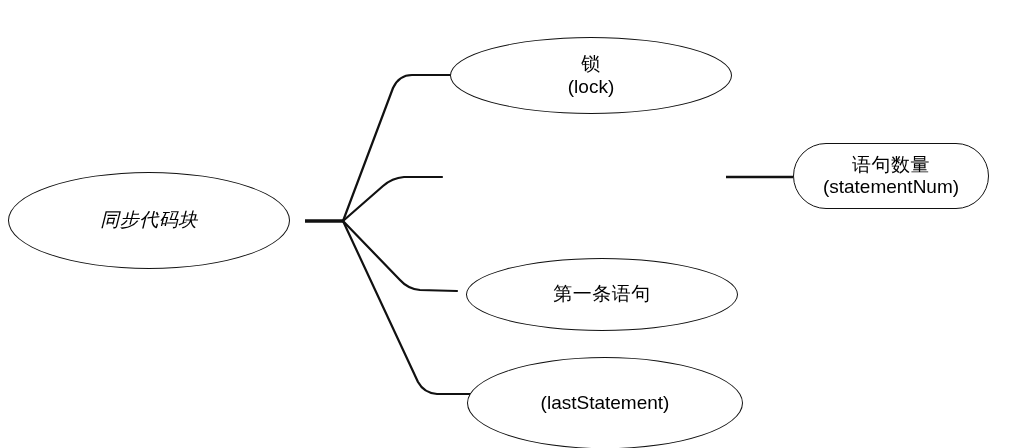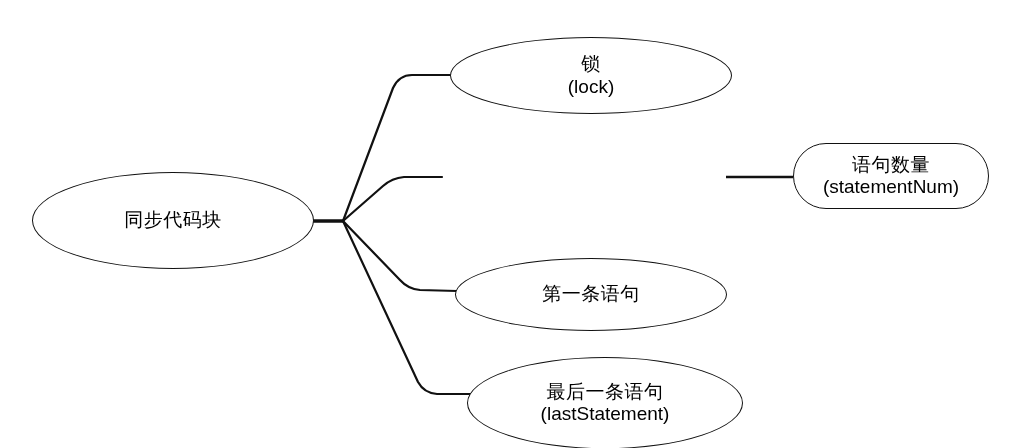--- a/index.html
+++ b/index.html
@@ -49,25 +49,25 @@
     font-size: 19px;
     letter-spacing: 0.5px;
     white-space: nowrap;
   }
   .node .en {
     font-size: 19px;
     white-space: nowrap;
   }
 
   
-  #node-root      { left: 32px;  top: 172px; width: 282px; height: 97px; }
+  #node-root      { left: 8px;  top: 172px; width: 282px; height: 97px; font-style: italic; }
   #node-lock      { left: 450px; top: 37px;  width: 282px; height: 77px; }
   #node-body      { left: 442px; top: 141px; width: 285px; height: 71px; }
   #node-stmtnum   { left: 793px; top: 143px; width: 196px; height: 66px; }
-  #node-first     { left: 455px; top: 258px; width: 272px; height: 73px; }
+  #node-first     { left: 466px; top: 258px; width: 272px; height: 73px; }
   #node-last      { left: 467px; top: 357px; width: 276px; height: 92px; }
 </style>
 </head>
 <body>
 
 <div id="canvas">
 
   <svg id="edges" viewBox="0 0 1018 448" xmlns="http://www.w3.org/2000/svg">
 
     <path d="M 305 221 L 343 221" fill="none" stroke="#111111" stroke-width="3.4" stroke-linecap="butt"></path>
@@ -96,17 +96,16 @@
   <div class="node pill" id="node-stmtnum">
     <span class="cn">语句数量</span>
     <span class="en">(statementNum)</span>
   </div>
 
   <div class="node ellipse" id="node-first">
     <span class="cn">第一条语句</span>
   </div>
 
   <div class="node ellipse" id="node-last">
-    <span class="cn">最后一条语句</span>
     <span class="en">(lastStatement)</span>
   </div>
 
 </div>
 
 </body></html>

